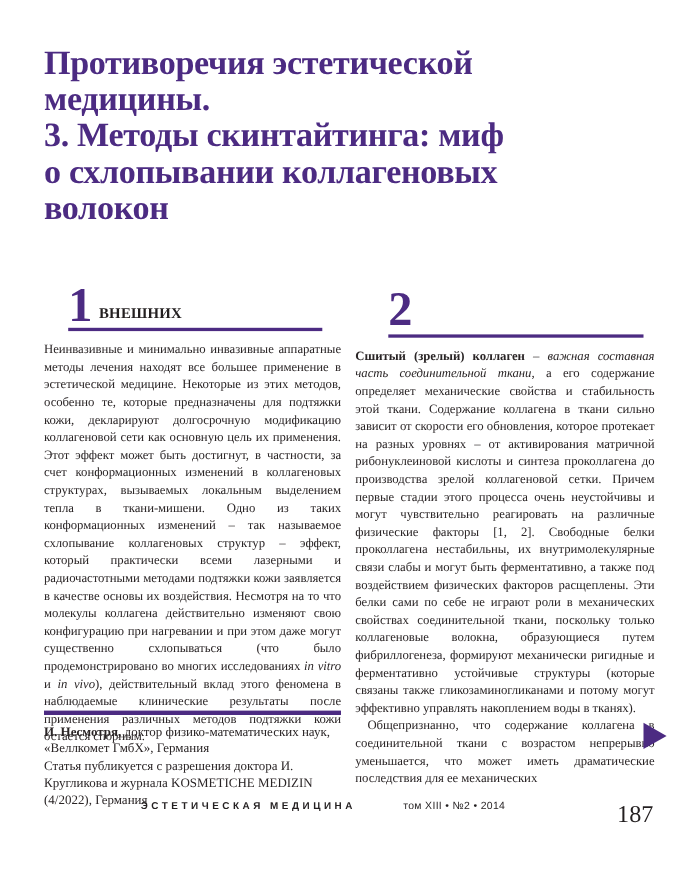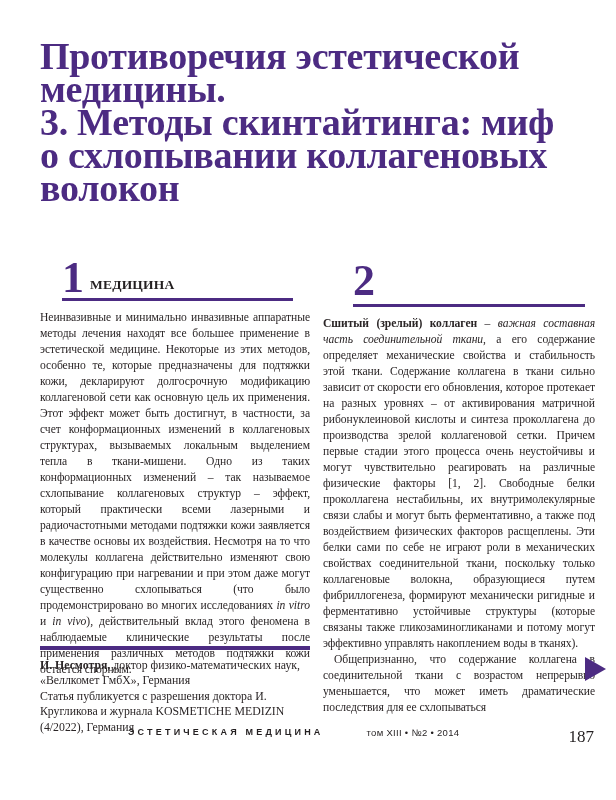--- a/index.html
+++ b/index.html
@@ -2,21 +2,21 @@
 <html lang="ru" style="--accent: #4c2b82; --text: #26211f;"><head>
 <meta charset="utf-8">
 <style>
   * { margin: 0; padding: 0; box-sizing: border-box; }
   html, body { background: #ffffff; }
   body { width: 616px; height: 800px; overflow: hidden; font-family: "Liberation Serif", serif; color: var(--text, #26211f); }
   .page { position: relative; width: 616px; height: 800px; background: #fff; padding: 36px 21px 0 40px; }
 
   
   .title-block { width: 552px; margin-top: 4px; }
-  .title { font-family: "Liberation Serif", serif; font-weight: bold; font-size: 38px; line-height: 33px; letter-spacing: -0.3px; color: var(--accent, #4c2b82); white-space: pre-line; }
+  .title { font-family: "Liberation Serif", serif; font-weight: bold; font-size: 31px; line-height: 33px; letter-spacing: -0.3px; color: var(--accent, #4c2b82); white-space: pre-line; }
 
   
   .columns { display: flex; gap: 13px; margin-top: 56px; height: 476px; }
   .col { position: relative; width: 271px; }
   .col-left { width: 270px; }
   .col-right { width: 272px; }
 
   
   .sec-header { border-bottom: 3px solid var(--accent, #4c2b82); padding-bottom: 3px; display: flex; align-items: flex-end; }
   .sec1-header { margin-left: 22px; width: 231px; gap: 6px; }
@@ -39,57 +39,57 @@
   .author-rule { height: 4px; background: var(--accent, #4c2b82); margin-bottom: 8px; }
   .author-text { font-size: 11.8px; line-height: 15.5px; white-space: pre-line; color: #2a2526; }
 
   
   .cont-arrow { position: absolute; right: -11px; bottom: 56px; width: 0; height: 0; border-left: 21px solid var(--accent, #4c2b82); border-top: 12px solid transparent; border-bottom: 12px solid transparent; }
 
   
   .footer { display: flex; align-items: flex-start; margin-top: -10px; padding-left: 88px; }
   .footer-journal { font-family: "Liberation Sans", sans-serif; font-weight: bold; font-size: 9px; letter-spacing: 3.2px; color: #231f20; }
   .footer-issue { font-family: "Liberation Sans", sans-serif; font-weight: normal; font-size: 9.5px; letter-spacing: 0.3px; color: #231f20; margin-left: 43px; }
-  .footer-page { font-family: "Liberation Serif", serif; font-size: 17px; font-weight: normal; color: #231f20; margin-left: auto; margin-right: 1px; }
+  .footer-page { font-family: "Liberation Serif", serif; font-size: 22px; font-weight: normal; color: #231f20; margin-left: auto; margin-right: 1px; }
 </style>
 </head>
 <body>
 
 <div class="page">
 
   <div class="title-block">
     <div class="title"><span>Противоречия эстетической
 медицины.</span>
 <span>3. Методы скинтайтинга: миф
 о схлопывании коллагеновых
 волокон</span></div>
   </div>
 
   <div class="columns">
 
     <div class="col col-left">
       <div class="sec-header sec1-header">
         <span class="sec-num">1</span>
-        <span class="sec-label">МЕДИЦИНА</span>
+        <span class="sec-label">ВНЕШНИХ</span>
       </div>
       <p class="body-text" lang="ru"><span>Неинвазивные и минимально инвазивные аппаратные методы лечения находят все большее применение в эстетической медицине. Некоторые из этих методов, особенно те, которые предназначены для подтяжки кожи, декларируют долгосрочную модификацию коллагеновой сети как основную цель их применения. Этот эффект может быть достигнут, в частности, за счет конформационных изменений в коллагеновых структурах, вызываемых локальным выделением тепла в ткани-мишени. Одно из таких конформационных изменений – так называемое схлопывание коллагеновых структур – эффект, который практически всеми лазерными и радиочастотными методами подтяжки кожи заявляется в качестве основы их воздействия. Несмотря на то что молекулы коллагена действительно изменяют свою конфигурацию при нагревании и при этом даже могут существенно схлопываться (что было продемонстрировано во многих исследованиях </span><span class="i">in vitro</span><span> и </span><span class="i">in vivo</span><span>), действительный вклад этого феномена в наблюдаемые клинические результаты после применения различных методов подтяжки кожи остается спорным.</span></p>
 
       <div class="author-wrap">
         <div class="author-rule"></div>
         <p class="author-text"><span class="b">И. Несмотря,</span><span> доктор физико-математических наук, «Веллкомет ГмбХ», Германия
 Статья публикуется с разрешения доктора И. Кругликова и журнала KOSMETICHE MEDIZIN (4/2022), Германия</span></p>
       </div>
     </div>
 
     <div class="col col-right">
       <div class="sec-header sec2-header">
         <span class="sec-num">2</span>
       </div>
       <p class="body-text" lang="ru"><span class="b">Сшитый (зрелый) коллаген</span><span> – </span><span class="i">важная составная часть соединительной ткани</span><span>, а его содержание определяет механические свойства и стабильность этой ткани. Содержание коллагена в ткани сильно зависит от скорости его обновления, которое протекает на разных уровнях – от активирования матричной рибонуклеиновой кислоты и синтеза проколлагена до производства зрелой коллагеновой сетки. Причем первые стадии этого процесса очень неустойчивы и могут чувствительно реагировать на различные физические факторы [1, 2]. Свободные белки проколлагена нестабильны, их внутримолекулярные связи слабы и могут быть ферментативно, а также под воздействием физических факторов расщеплены. Эти белки сами по себе не играют роли в механических свойствах соединительной ткани, поскольку только коллагеновые волокна, образующиеся путем фибриллогенеза, формируют механически ригидные и ферментативно устойчивые структуры (которые связаны также гликозаминогликанами и потому могут эффективно управлять накоплением воды в тканях).</span></p>
-      <p class="body-text indent" lang="ru"><span>Общепризнанно, что содержание коллагена в соединительной ткани с возрастом непрерывно уменьшается, что может иметь драматические последствия для ее схлопываться</span></p>
+      <p class="body-text indent" lang="ru"><span>Общепризнанно, что содержание коллагена в соединительной ткани с возрастом непрерывно уменьшается, что может иметь драматические последствия для ее механических</span></p>
       <div class="cont-arrow"></div>
     </div>
 
   </div>
 
   <div class="footer">
     <span class="footer-journal">ЭСТЕТИЧЕСКАЯ МЕДИЦИНА</span>
     <span class="footer-issue">том XIII • №2 • 2014</span>
     <span class="footer-page">187</span>
   </div>

